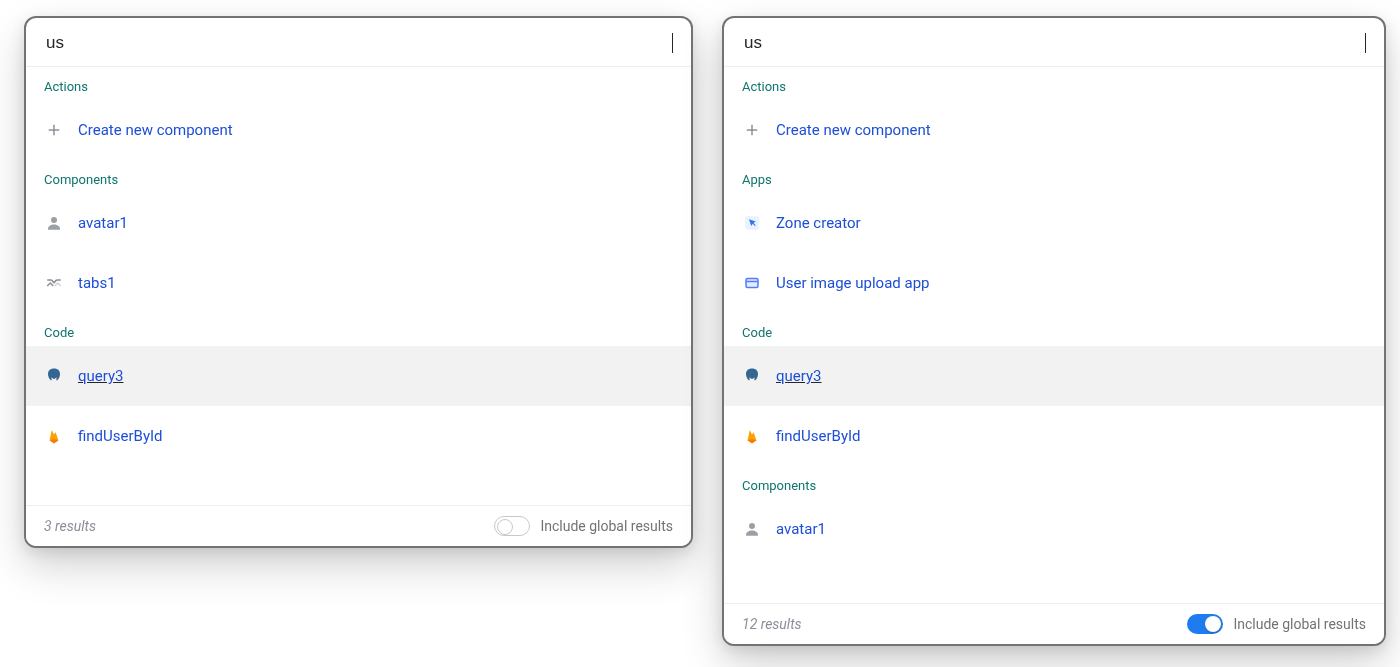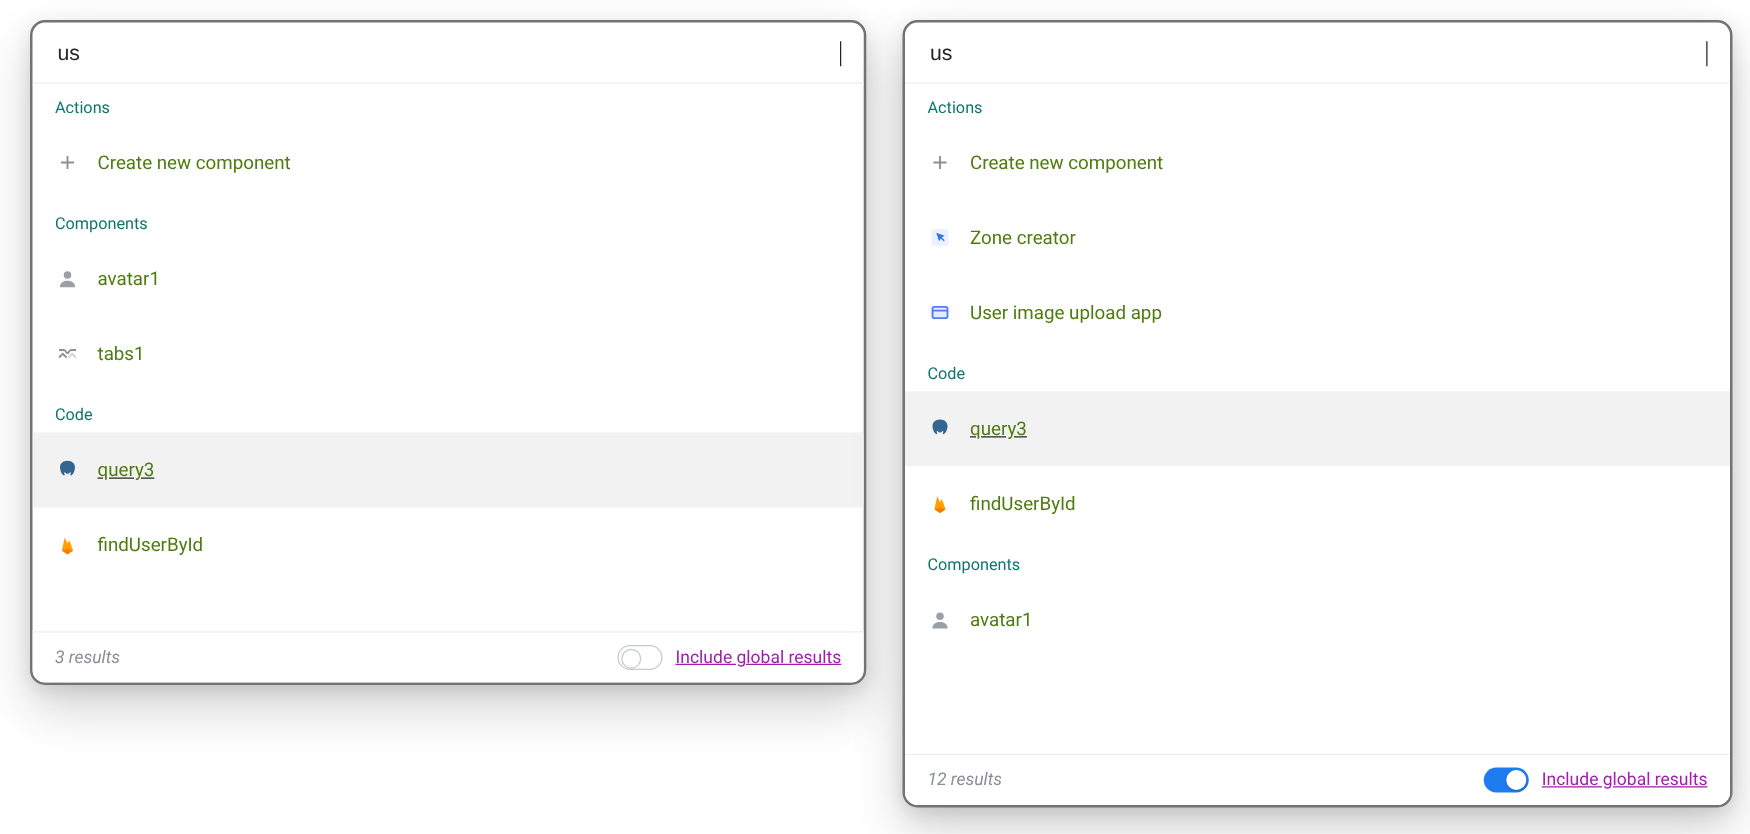--- a/index.html
+++ b/index.html
@@ -9,33 +9,33 @@
   .panel.right{left:722px;top:16px;width:660px;height:626px;}
   .searchbar{padding:14px 18px 12px;border-bottom:1px solid #eee;}
   .search-input{border:none;outline:none;width:100%;font-size:17px;color:#262626;background:transparent;}
   .search-input::placeholder{color:#9aa0a6;}
   .caret{display:inline-block;width:1px;height:20px;background:#262626;vertical-align:middle;margin-left:-2px;animation:blink 1s step-start infinite;}
   @keyframes blink{50%{opacity:0;}}
   .scroll{flex:1;overflow:hidden;}
   .section-head{padding:12px 18px 6px;color:#0f766e;font-size:13px;}
   .row{display:flex;align-items:center;gap:14px;padding:10px 18px;min-height:40px;cursor:pointer;}
   .row.highlight{background:#f2f2f2;text-decoration:underline;}
-  .row .label{font-size:15px;color:#4d7c0f;}
+  .row .label{font-size:15px;color:#1d4ed8;}
   .icon{width:20px;height:20px;display:inline-flex;align-items:center;justify-content:center;color:#8a8f98;}
   svg{display:block;}
   .footer{display:flex;align-items:center;justify-content:space-between;border-top:1px solid #eee;padding:10px 18px;background:#fff;}
   .footer .count{color:#8a8f98;font-size:14px;font-style:italic;}
   .toggle-wrap{display:flex;align-items:center;gap:10px;}
   .toggle{width:36px;height:20px;border-radius:999px;position:relative;transition:background .15s ease;}
   .toggle .knob{position:absolute;top:2px;width:16px;height:16px;background:#fff;border-radius:50%;transition:left .15s ease;}
   .toggle.off{background:#fff;border:1px solid #c5c9ce;box-sizing:border-box;}
   .toggle.off .knob{left:2px;border:1px solid #c5c9ce;box-sizing:border-box;}
   .toggle.on{background:#1f7cf0;}
   .toggle.on .knob{left:18px;box-shadow:0 1px 2px rgba(0,0,0,.2);}
-  .toggle-label{font-size:14px;color:#a21caf;text-decoration:underline;}
+  .toggle-label{font-size:14px;color:#737373;}
   .icon-plus svg,.icon-avatar svg,.icon-tabs svg,.icon-table svg,.icon-pg svg,.icon-fire svg,.icon-app svg,.icon-cursor svg{width:18px;height:18px;}
 </style>
 </head>
 <body>
 
 <div class="stage">
 
   <div class="panel left">
     <div class="searchbar">
       <span style="display:flex;align-items:center;">
@@ -121,20 +121,21 @@
       <div class="row">
         <span class="icon icon-plus">
           <svg viewBox="0 0 24 24" fill="none" stroke="#8a8f98" stroke-width="2">
               <line x1="12" y1="5" x2="12" y2="19"></line>
               <line x1="5" y1="12" x2="19" y2="12"></line>
             </svg>
         </span>
         <span class="label">Create new component</span>
       </div>
 
+      <div class="section-head">Apps</div>
       <div class="row">
         <span class="icon icon-cursor">
           <svg viewBox="0 0 24 24">
               <rect x="3" y="3" width="18" height="18" rx="3" fill="#eaf2ff"></rect>
               <path fill="#3177e8" d="M8 7l3 9 2-3 3 3 1-1-3-3 3-2z"></path>
             </svg>
         </span>
         <span class="label">Zone creator</span>
       </div>
       <div class="row">

